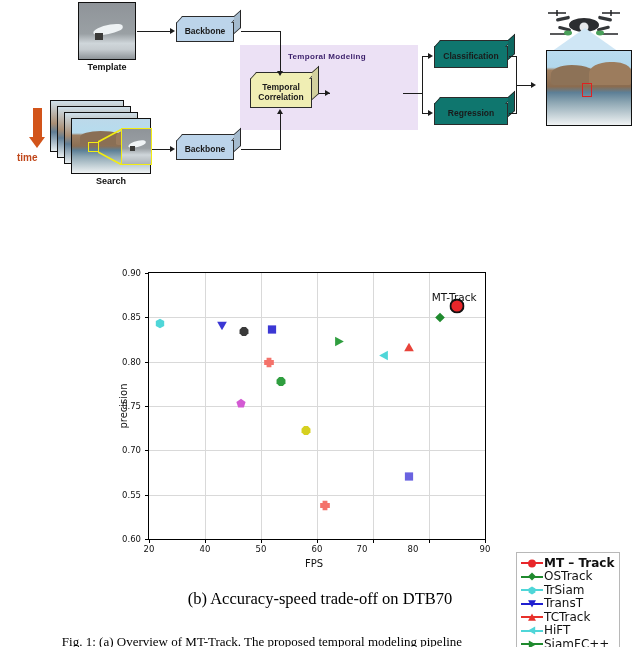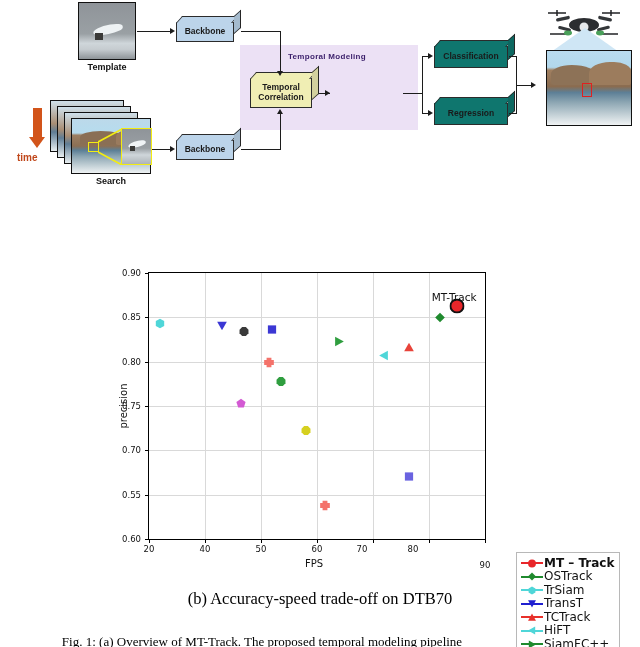--- a/index.html
+++ b/index.html
@@ -227,21 +227,21 @@
       <div class="gridv" style="left: 168px;"></div>
       <div class="xtick-m" style="left: 168px; top: 266px;"></div>
       <div class="tickl" style="left: 160px; top: 271px; width: 16px; text-align: center;">60</div>
       <div class="gridv" style="left: 224px;"></div>
       <div class="xtick-m" style="left: 224px; top: 266px;"></div>
       <div class="tickl" style="left: 205px; top: 271px; width: 16px; text-align: center;">70</div>
       <div class="gridv" style="left: 280px;"></div>
       <div class="xtick-m" style="left: 280px; top: 266px;"></div>
       <div class="tickl" style="left: 256px; top: 271px; width: 16px; text-align: center;">80</div>
       <div class="xtick-m" style="left: 336px; top: 266px;"></div>
-      <div class="tickl" style="left: 328px; top: 271px; width: 16px; text-align: center; margin-top: 16px;">90</div>
+      <div class="tickl" style="left: 328px; top: 271px; width: 16px; text-align: center;">90</div>
       <div class="ytick-m" style="top: 266px;"></div>
       <div class="tickl" style="left: -34px; top: 261px; width: 26px; text-align: right;">0.60</div>
       <div class="gridh" style="top: 221.667px;"></div>
       <div class="ytick-m" style="top: 221.667px;"></div>
       <div class="tickl" style="left: -34px; top: 216.667px; width: 26px; text-align: right;">0.55</div>
       <div class="gridh" style="top: 177.333px;"></div>
       <div class="ytick-m" style="top: 177.333px;"></div>
       <div class="tickl" style="left: -34px; top: 172.333px; width: 26px; text-align: right;">0.70</div>
       <div class="gridh" style="top: 133px;"></div>
       <div class="ytick-m" style="top: 133px;"></div>

